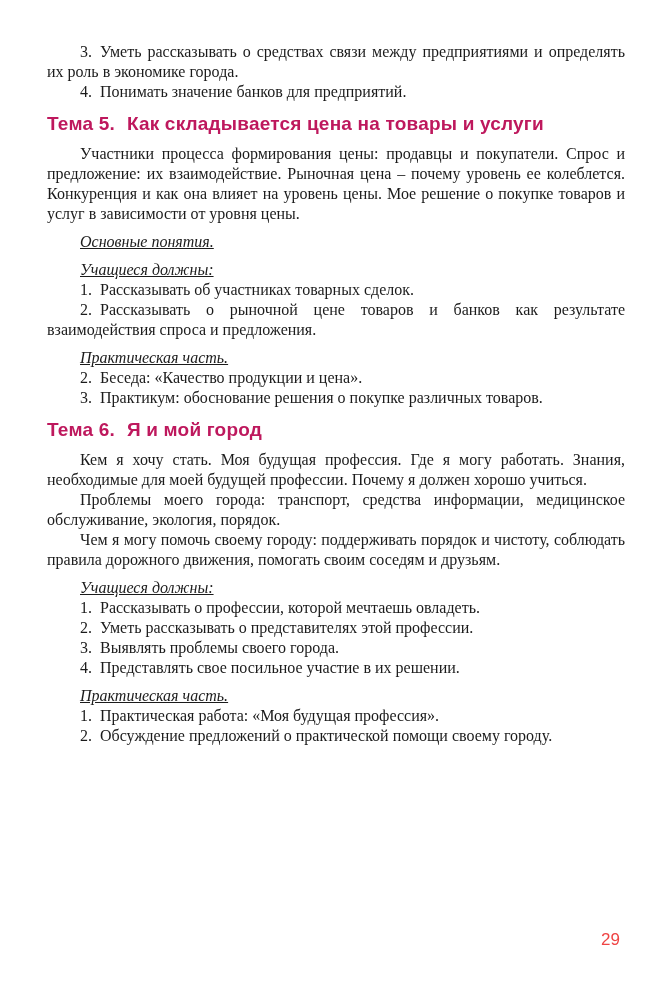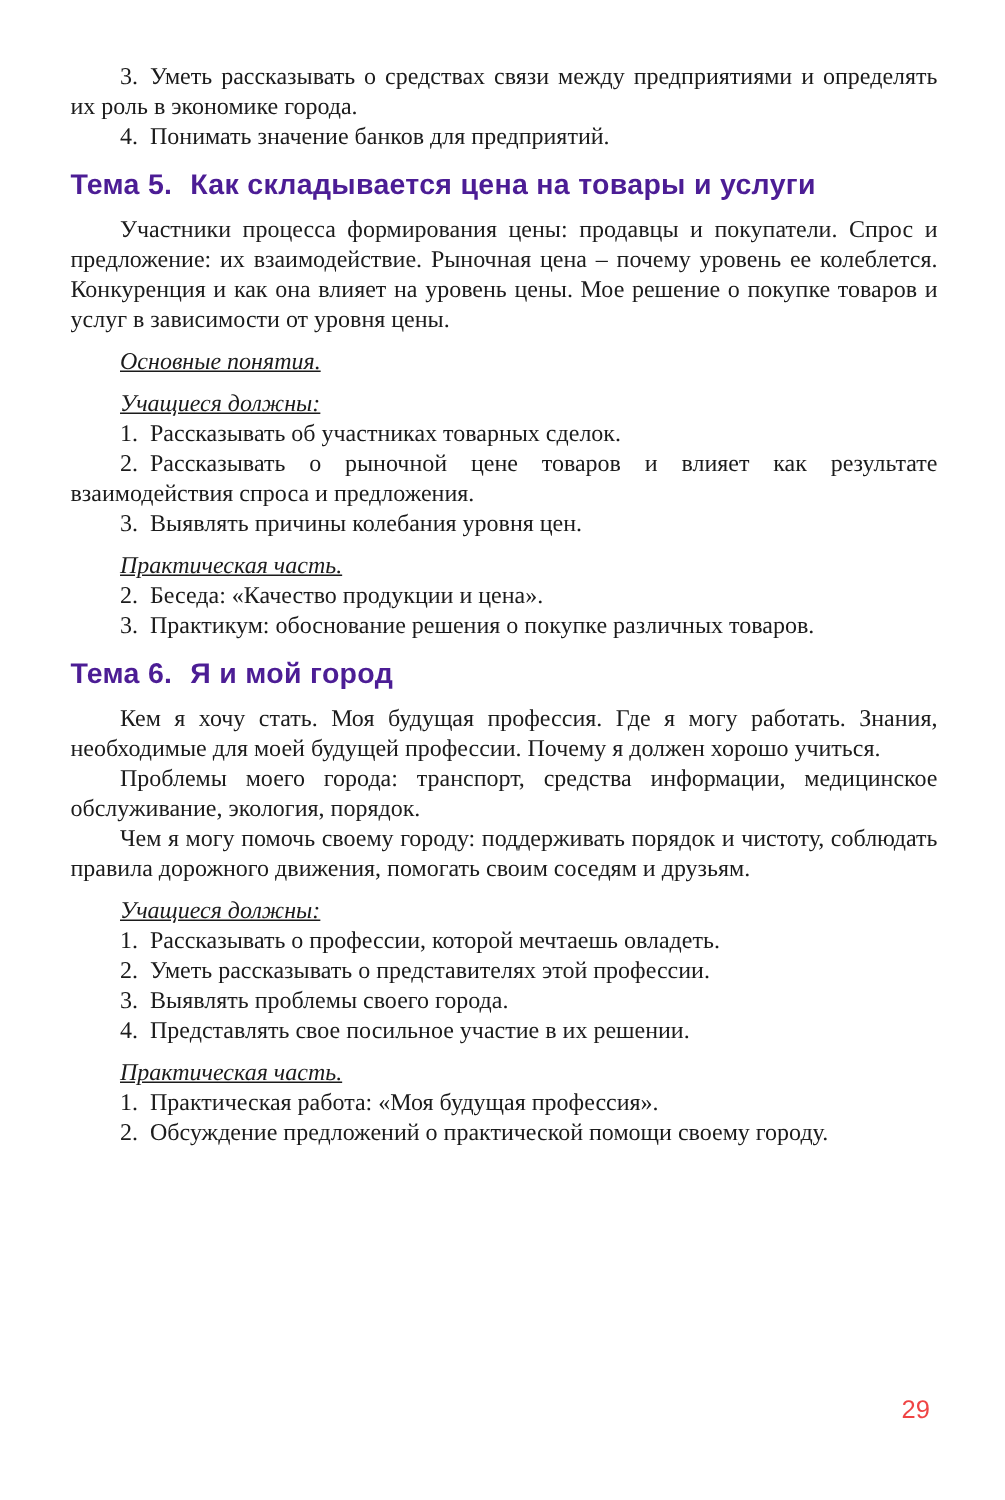--- a/index.html
+++ b/index.html
@@ -31,21 +31,21 @@
     text-indent: 33px;
     font-style: italic;
     margin-top: 8px;
     text-decoration: underline;
   }
   h2.tema {
     font-family: "Liberation Sans", "DejaVu Sans", sans-serif;
     font-size: 19px;
     line-height: 24px;
     font-weight: 700;
-    color: #4c1d95;
+    color: #be185d;
     margin: 10px 0 8px 0;
     letter-spacing: 0.2px;
   }
   .tema-title { margin-left: 12px; }
   .pagenum {
     position: absolute;
     right: 50px;
     bottom: 50px;
     font-family: "Liberation Sans", "DejaVu Sans", sans-serif;
     font-size: 17px;
@@ -62,22 +62,21 @@
     <p class="li"><span class="num">4.</span><span>Понимать значение банков для предприятий.</span></p>
 
     <h2 class="tema"><span class="tema-label">Тема 5.</span><span class="tema-title">Как складывается цена на товары и услуги</span></h2>
 
     <p class="indent">Участники процесса формирования цены: продавцы и покупатели. Спрос и предложение: их взаимодействие. Рыночная цена – почему уровень ее колеблется. Конкуренция и как она влияет на уровень цены. Мое решение о покупке товаров и услуг в зависимости от уровня цены.</p>
 
     <p class="subhead">Основные понятия.</p>
 
     <p class="subhead">Учащиеся должны:</p>
     <p class="li"><span class="num">1.</span><span>Рассказывать об участниках товарных сделок.</span></p>
-    <p class="li"><span class="num">2.</span><span>Рассказывать о рыночной цене товаров и влияет как результате взаимодействия спроса и предложения.</span></p>
-    <p class="li"><span class="num">3.</span><span>Выявлять причины колебания уровня цен.</span></p>
+    <p class="li"><span class="num">2.</span><span>Рассказывать о рыночной цене товаров и банков как результате взаимодействия спроса и предложения.</span></p>
 
     <p class="subhead">Практическая часть.</p>
     <p class="li"><span class="num">2.</span><span>Беседа: «Качество продукции и цена».</span></p>
     <p class="li"><span class="num">3.</span><span>Практикум: обоснование решения о покупке различных товаров.</span></p>
 
     <h2 class="tema"><span class="tema-label">Тема 6.</span><span class="tema-title">Я и мой город</span></h2>
 
     <p class="indent">Кем я хочу стать. Моя будущая профессия. Где я могу работать. Знания, необходимые для моей будущей профессии. Почему я должен хорошо учиться.</p>
     <p class="indent">Проблемы моего города: транспорт, средства информации, медицинское обслуживание, экология, порядок.</p>
     <p class="indent">Чем я могу помочь своему городу: поддерживать порядок и чистоту, соблюдать правила дорожного движения, помогать своим соседям и друзьям.</p>

